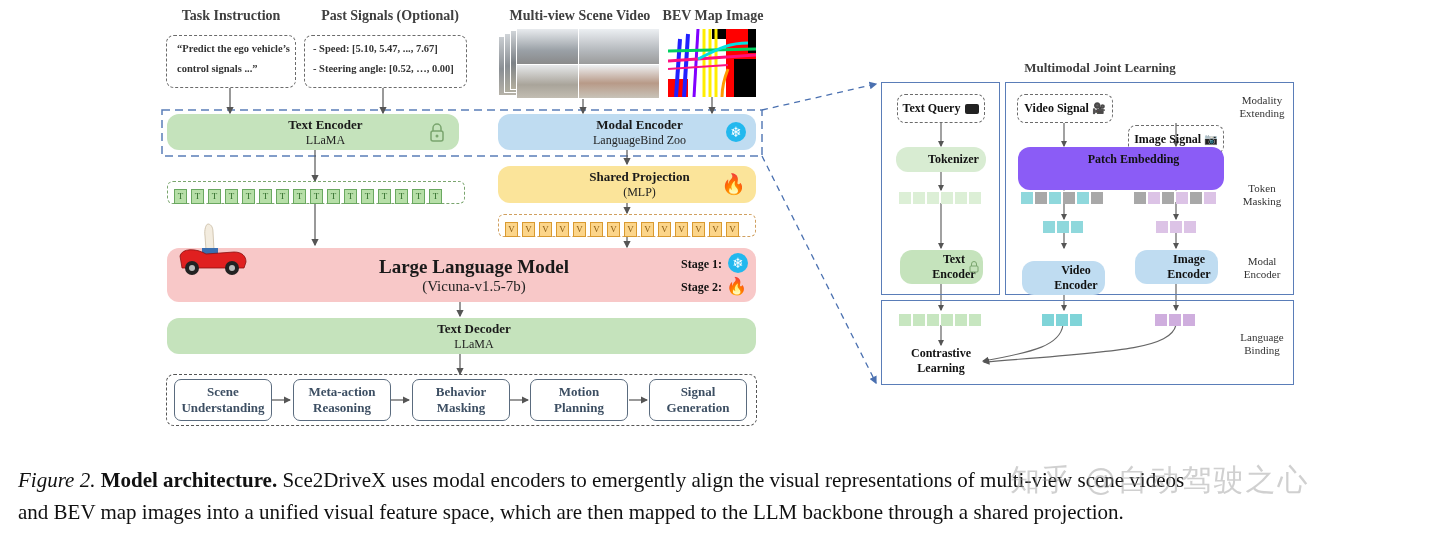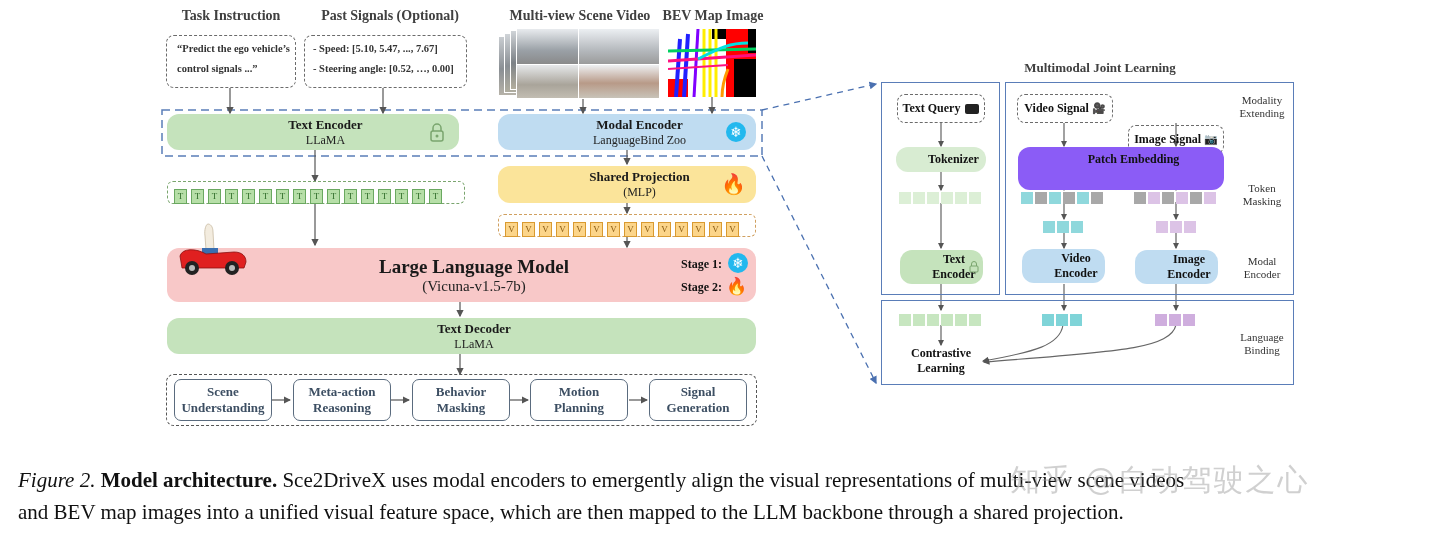--- a/index.html
+++ b/index.html
@@ -246,21 +246,21 @@
 <div class="abs block green" style="left:900px;top:250px;width:83px;height:34px;font-weight:bold;font-size:12px;line-height:15px;padding-top:2px;">
   <div>Text</div>
   <div>Encoder</div>
   <div class="abs" style="right:4px;top:10px;">
     <svg width="10" height="13" style="position:static;">
         <path d="M2.5,6 V4 a2.5,2.5 0 0 1 5,0 V6" fill="none" stroke="#7aa56e" stroke-width="1"></path>
         <rect x="1" y="6" width="8" height="6" rx="1" fill="none" stroke="#7aa56e" stroke-width="1"></rect>
       </svg>
   </div>
 </div>
-<div class="abs block blue" style="left:1022px;top:249px;width:83px;height:34px;font-weight:bold;font-size:12px;line-height:15px;padding-top:2px;">
+<div class="abs block blue" style="left:1022px;top:261px;width:83px;height:34px;font-weight:bold;font-size:12px;line-height:15px;padding-top:2px;">
   <div>Video</div>
   <div>Encoder</div>
 </div>
 <div class="abs block blue" style="left:1135px;top:250px;width:83px;height:34px;font-weight:bold;font-size:12px;line-height:15px;padding-top:2px;">
   <div>Image</div>
   <div>Encoder</div>
 </div>
 
 <div class="abs" style="left:899px;top:312px;white-space:nowrap;" id="bt-toks"><span class="sq" style="background: rgb(199, 230, 192);"></span><span class="sq" style="background: rgb(199, 230, 192);"></span><span class="sq" style="background: rgb(199, 230, 192);"></span><span class="sq" style="background: rgb(199, 230, 192);"></span><span class="sq" style="background: rgb(199, 230, 192);"></span><span class="sq" style="background: rgb(199, 230, 192);"></span></div>
 <div class="abs" style="left:1042px;top:312px;white-space:nowrap;" id="bv-toks"><span class="sq" style="background: rgb(127, 212, 216);"></span><span class="sq" style="background: rgb(127, 212, 216);"></span><span class="sq" style="background: rgb(127, 212, 216);"></span></div>

